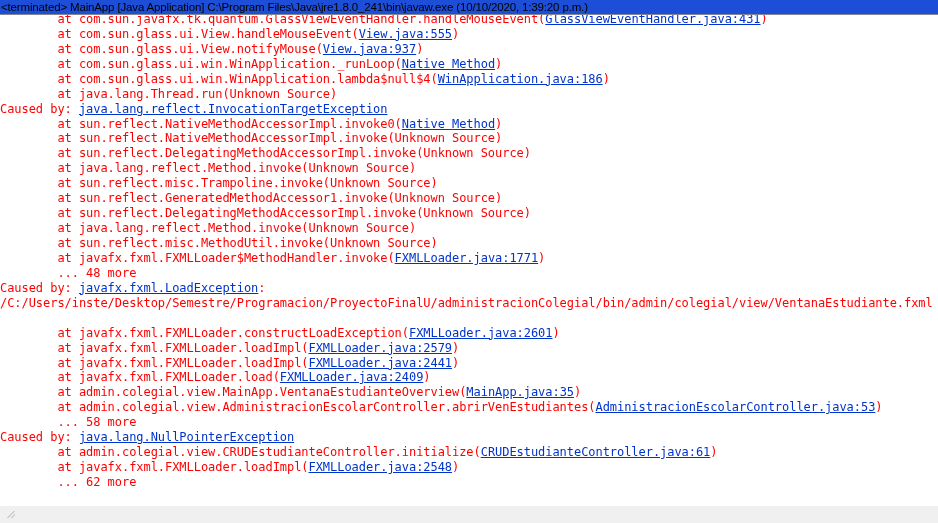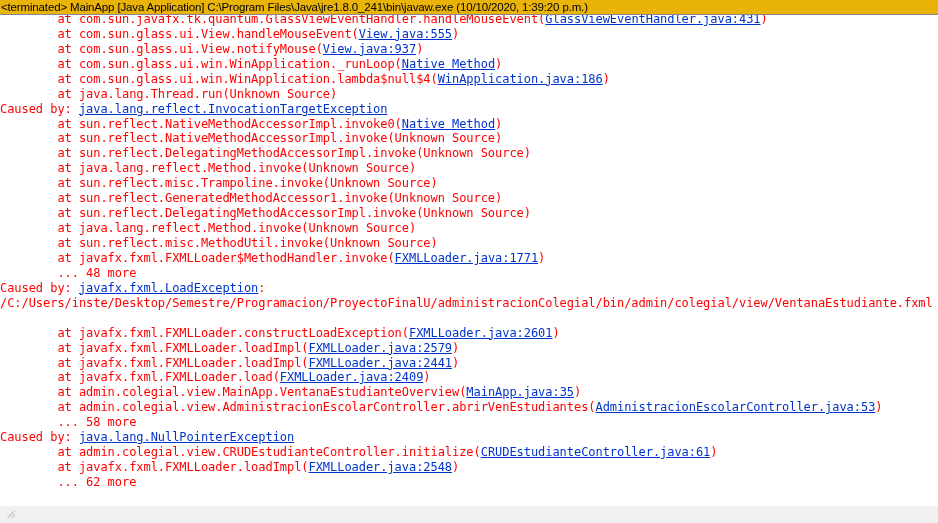--- a/index.html
+++ b/index.html
@@ -23,21 +23,21 @@
     overflow: hidden;
   }
 
   
   #console-header {
     position: absolute;
     left: 0;
     top: 0;
     width: 938px;
     height: 15px;
-    background: #eab308;
+    background: #1d4ed8;
     border-bottom: 1px solid #828790;
     box-sizing: border-box;
     overflow: hidden;
     z-index: 5;
   }
   #console-header .label {
     display: block;
     font-family: "Liberation Sans", sans-serif;
     font-size: 11.5px;
     line-height: 14px;

